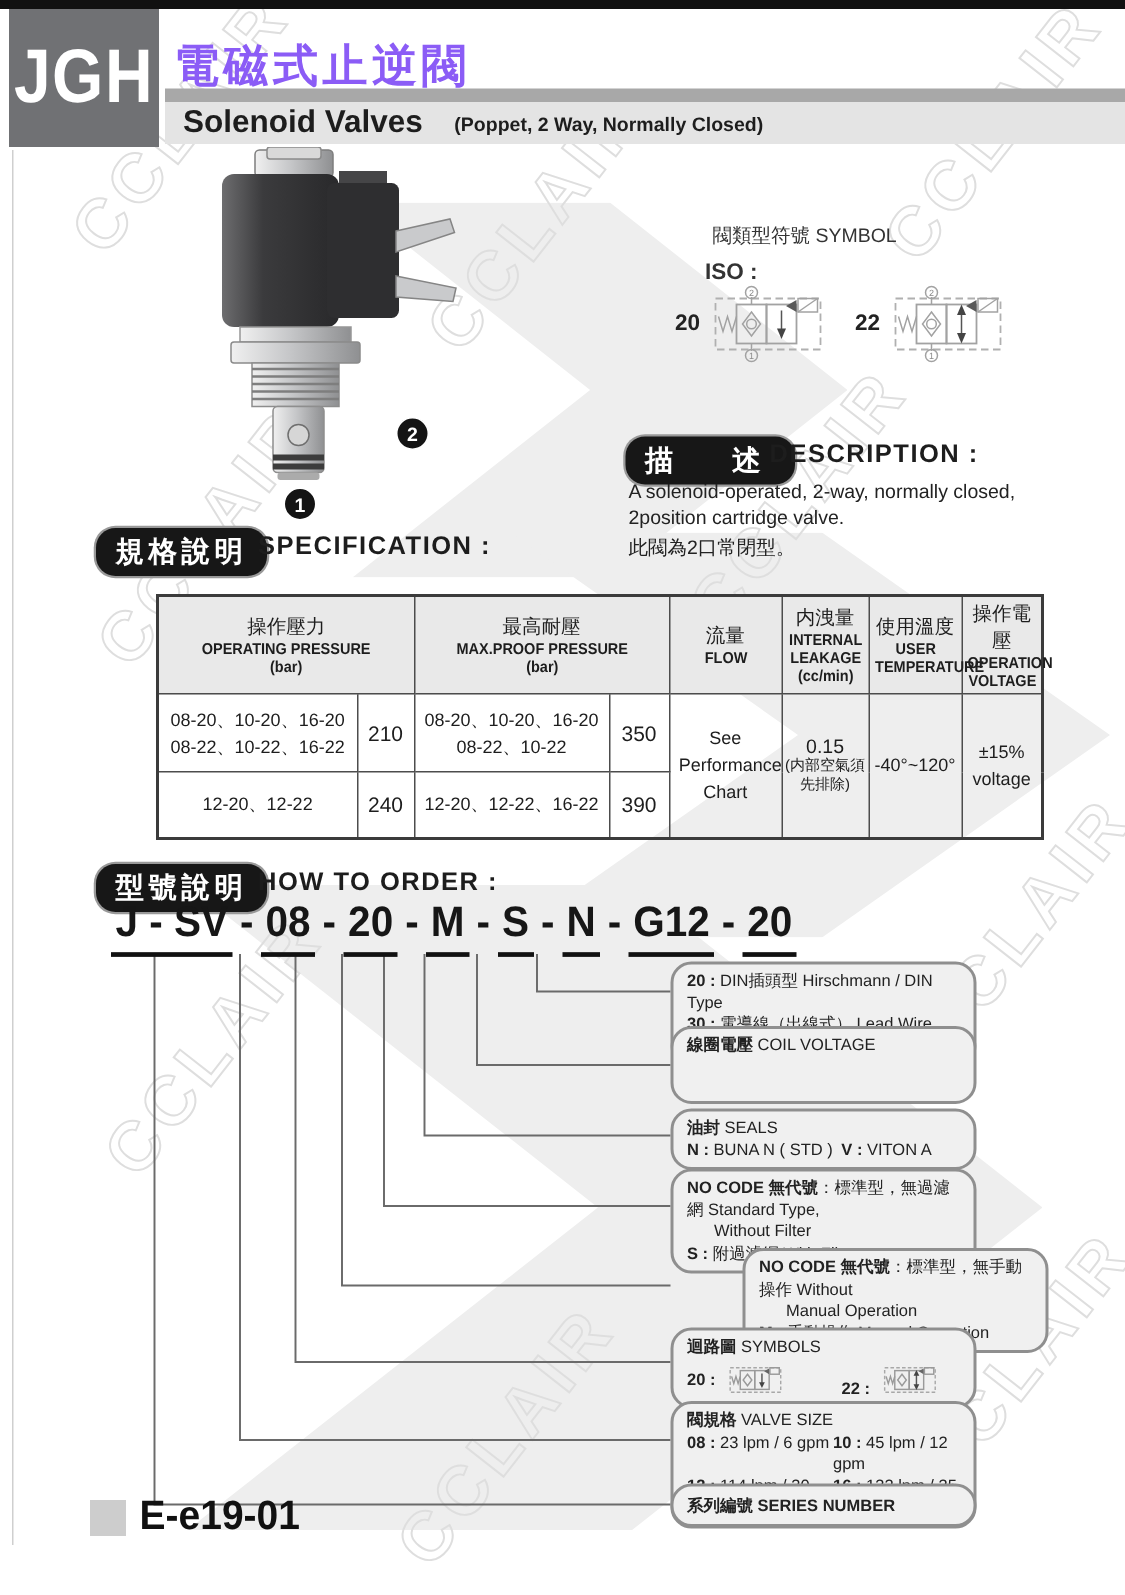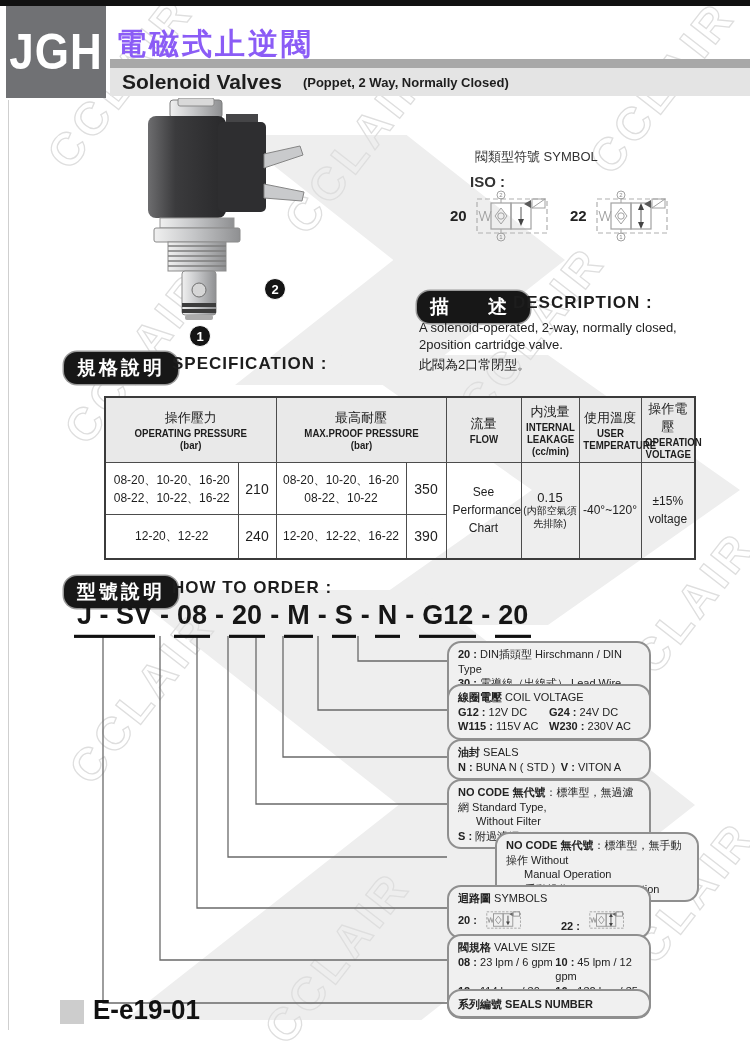--- a/index.html
+++ b/index.html
@@ -298,26 +298,20 @@
   </g>
 </svg>
 
 <div class="obox" style="top:641px;min-height:40px;">
   <div><b>20 :</b><span> DIN插頭型  Hirschmann / DIN Type</span></div>
   <div><b>30 :</b><span> 電導線（出線式） Lead Wire Type</span></div>
 </div>
 
 <div class="obox" style="top:684px;min-height:52px;">
   <div><b>線圈電壓</b><span> COIL VOLTAGE</span></div>
-  <div class="cols2">
-    <div><b>G12 :</b><span> 12V DC</span></div>
-    <div><b>G24 :</b><span> 24V DC</span></div>
-    <div><b>W115 :</b><span> 115V AC</span></div>
-    <div><b>W230 :</b><span> 230V AC</span></div>
-  </div>
 </div>
 
 <div class="obox" style="top:739px;min-height:36px;">
   <div><b>油封</b><span> SEALS</span></div>
   <div class="cols2" style="grid-template-columns:1.3fr 1fr;">
     <div><b>N :</b><span> BUNA N ( STD )</span></div>
     <div><b>V :</b><span> VITON A</span></div>
   </div>
 </div>
 
@@ -368,17 +362,17 @@
   <div><b>閥規格</b><span> VALVE SIZE</span></div>
   <div class="cols2" style="grid-template-columns:1.15fr 1fr;">
     <div><b>08 :</b><span> 23 lpm / 6 gpm</span></div>
     <div><b>10 :</b><span> 45 lpm / 12 gpm</span></div>
     <div><b>12 :</b><span> 114 lpm / 30 gpm</span></div>
     <div><b>16 :</b><span> 132 lpm / 35 gpm</span></div>
   </div>
 </div>
 
 <div class="obox" style="top:989px;min-height:28px;padding-top:6px;">
-  <div><b>系列編號</b><b> SEALS NUMBER</b></div>
+  <div><b>系列編號</b><b> SERIES NUMBER</b></div>
 </div>
 
 <div class="abs foot-sq z2"></div>
 <div class="abs foot-no z2">E-e19-01</div>
 
 </body></html>

